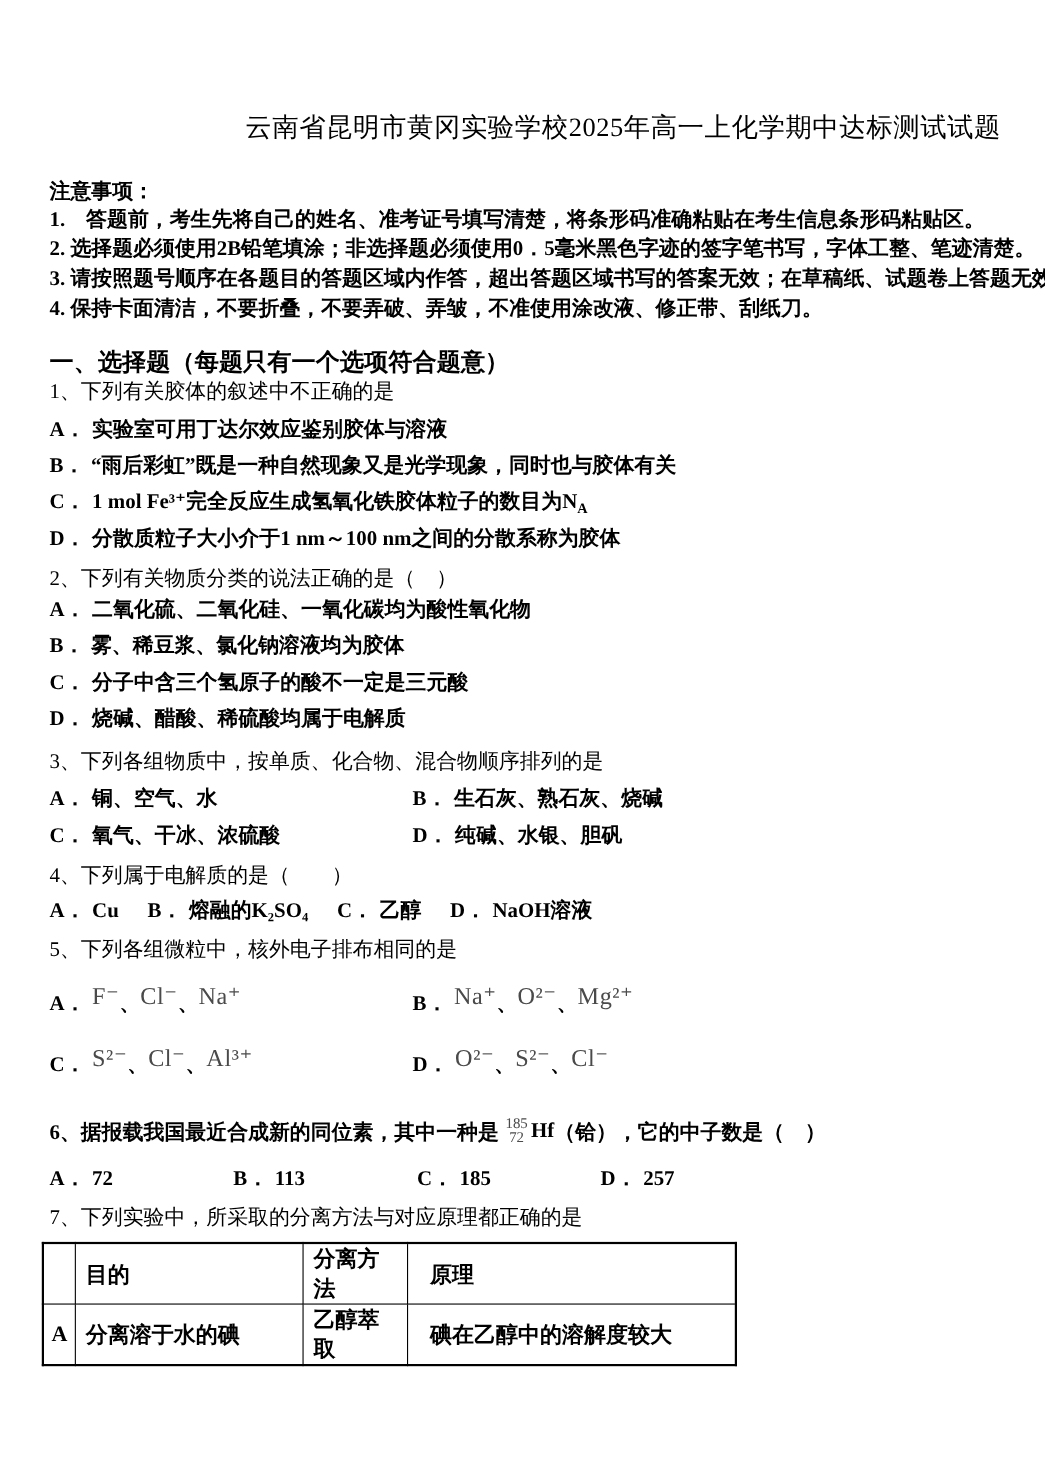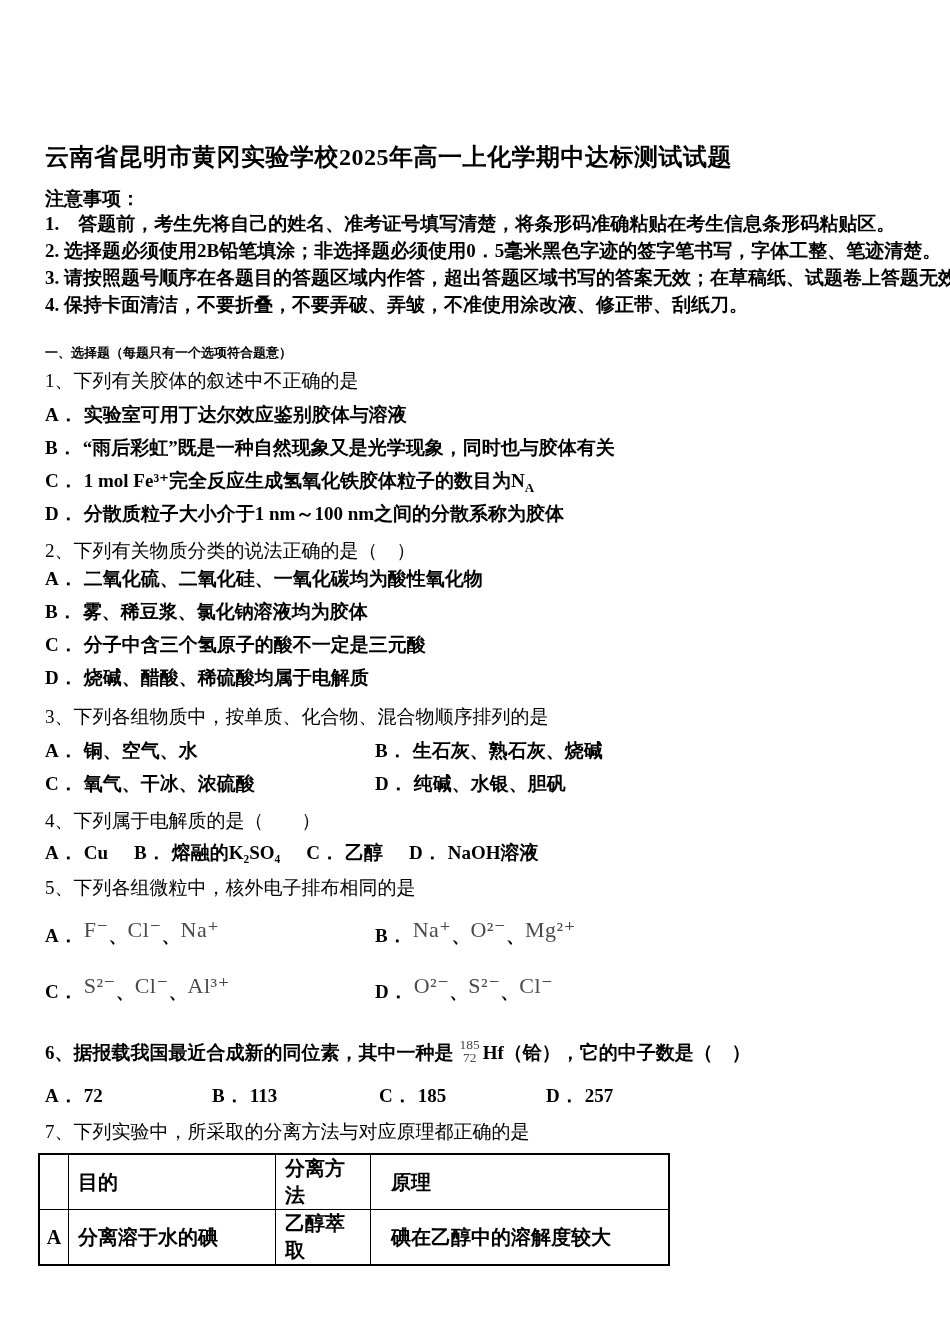--- a/index.html
+++ b/index.html
@@ -2,24 +2,24 @@
 <html><head>
 <meta charset="utf-8">
 <style>
   html,body{margin:0;padding:0;background:#ffffff;}
   body{
     width:950px;height:1344px;overflow:hidden;
     font-family:"Liberation Serif","DejaVu Serif",serif;
     color:#000;
   }
   .page{box-sizing:border-box;width:950px;height:1344px;padding:102px 40px 0 45px;}
-  .title{text-align:left;font-size:24px;font-weight:700;line-height:30px;letter-spacing:.5px;margin-top:40px;}
-  .notice-heading{margin-top:16px;font-size:19px;font-weight:700;line-height:22px;}
+  .title{text-align:right;font-size:24px;font-weight:400;line-height:30px;letter-spacing:.5px;}
+  .notice-heading{margin-top:32px;font-size:19px;font-weight:700;line-height:22px;}
   .notice-item{font-size:19px;font-weight:700;line-height:27px;white-space:nowrap;}
-  .section-heading{margin-top:24px;font-size:13px;font-weight:700;line-height:22px;}
+  .section-heading{margin-top:24px;font-size:22px;font-weight:700;line-height:22px;}
   .q-text{font-size:19px;font-weight:400;line-height:22px;}
   .opt{display:flex;align-items:baseline;height:33px;line-height:33px;font-size:19px;font-weight:700;}
   .opt-label{margin-right:6px;white-space:nowrap;}
   .opt-text{white-space:nowrap;}
   .opts{margin-top:6px;}
   .two-col{display:grid;grid-template-columns:330px 1fr;}
   .four-col{display:grid;grid-template-columns:167px 167px 167px 1fr;margin-top:8px;}
   .four-col .opt{height:30px;line-height:30px;}
   .inline-opts{display:flex;gap:26px;margin-top:4px;}
   .mt6{margin-top:6px;} .mt8{margin-top:8px;} .mt10{margin-top:10px;}

